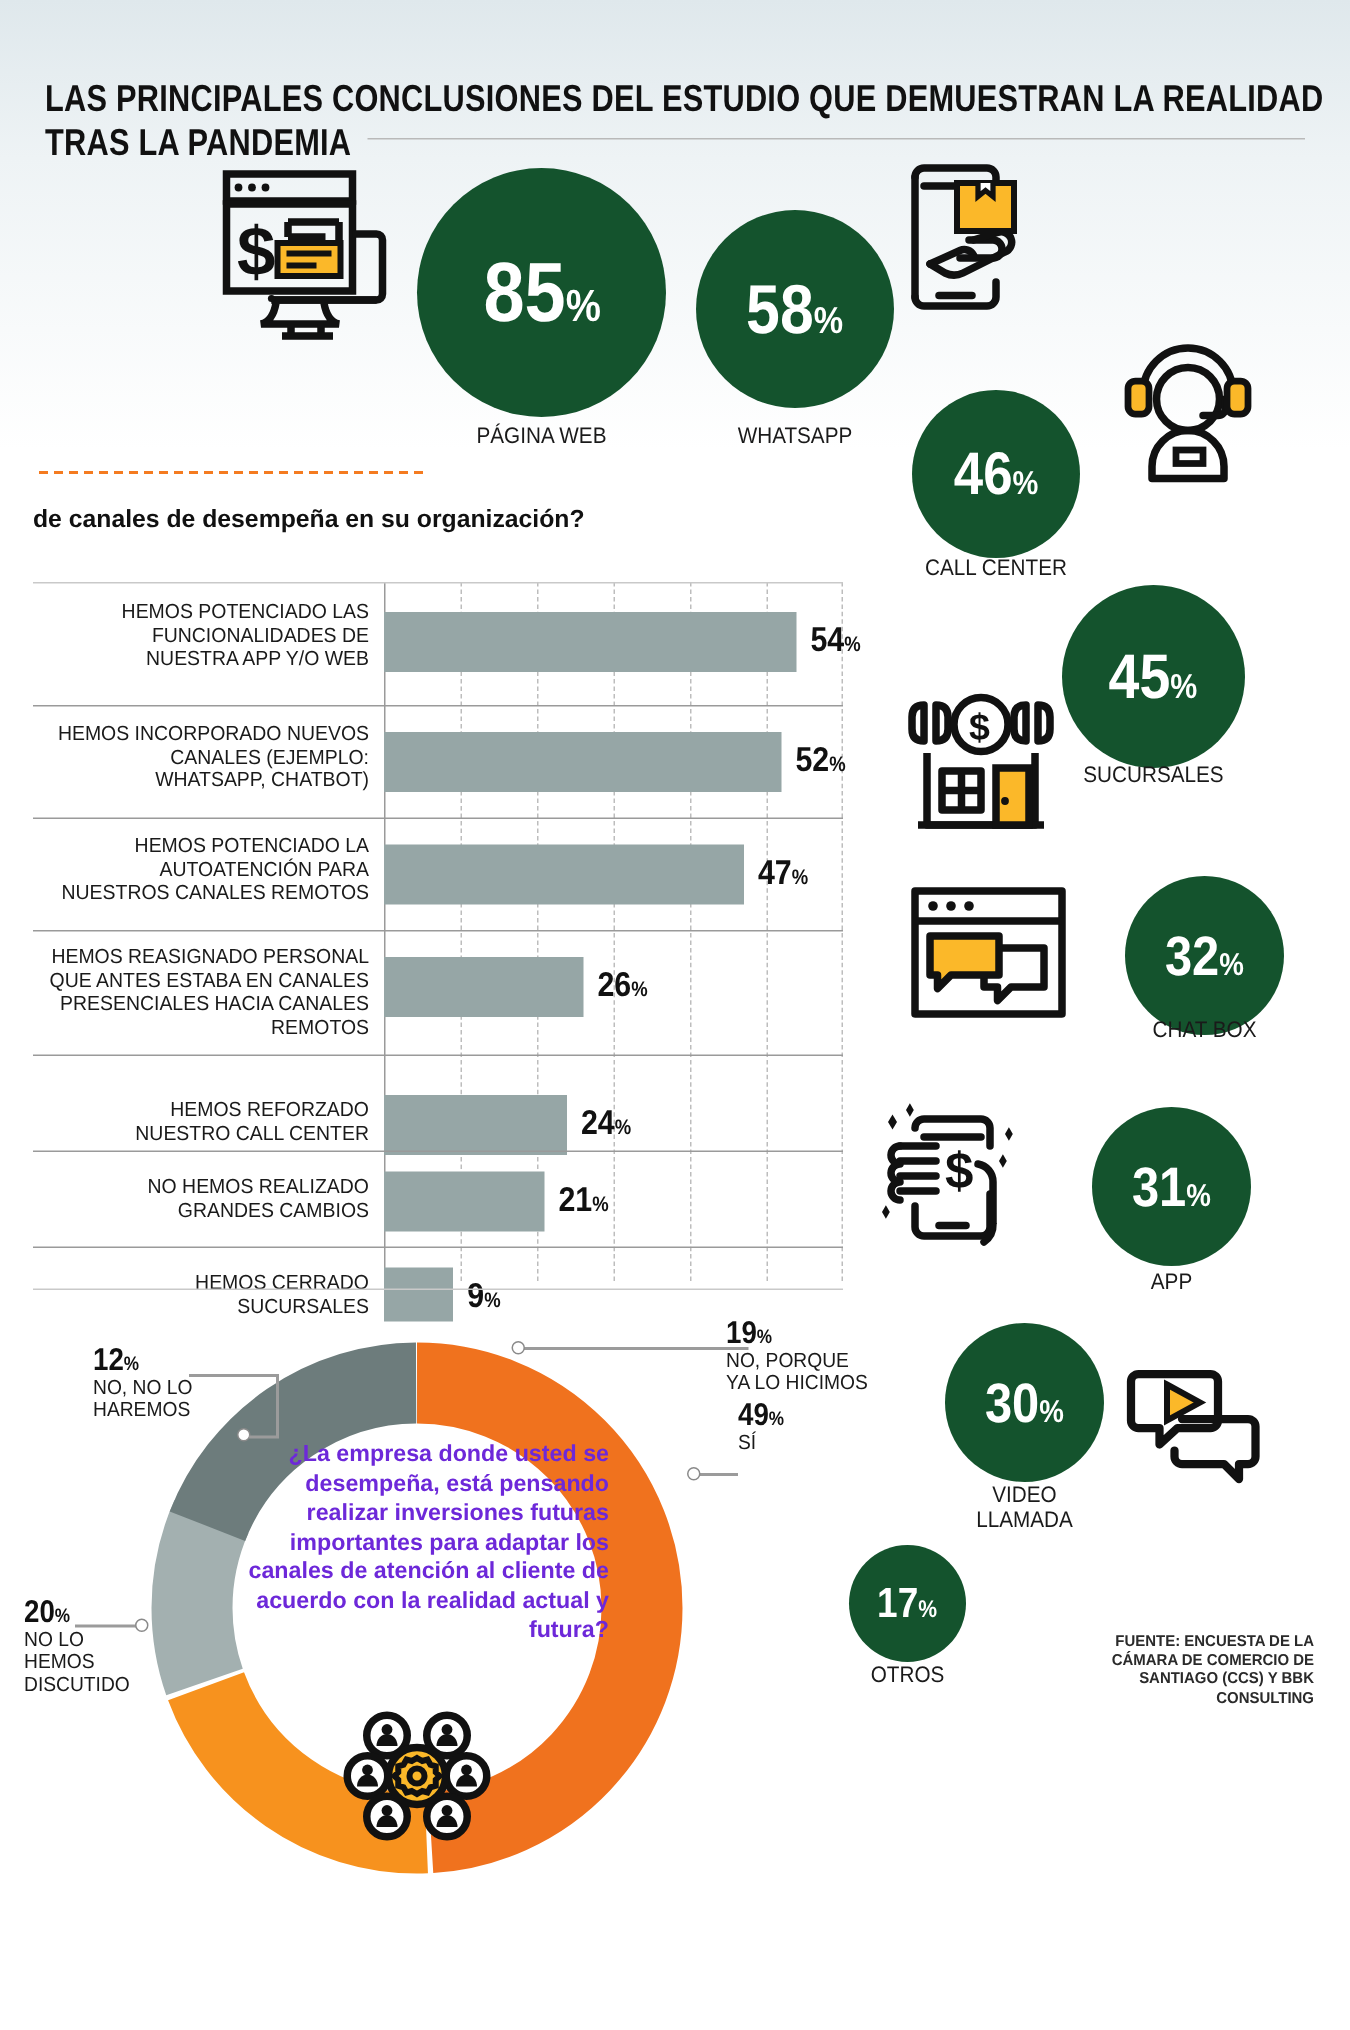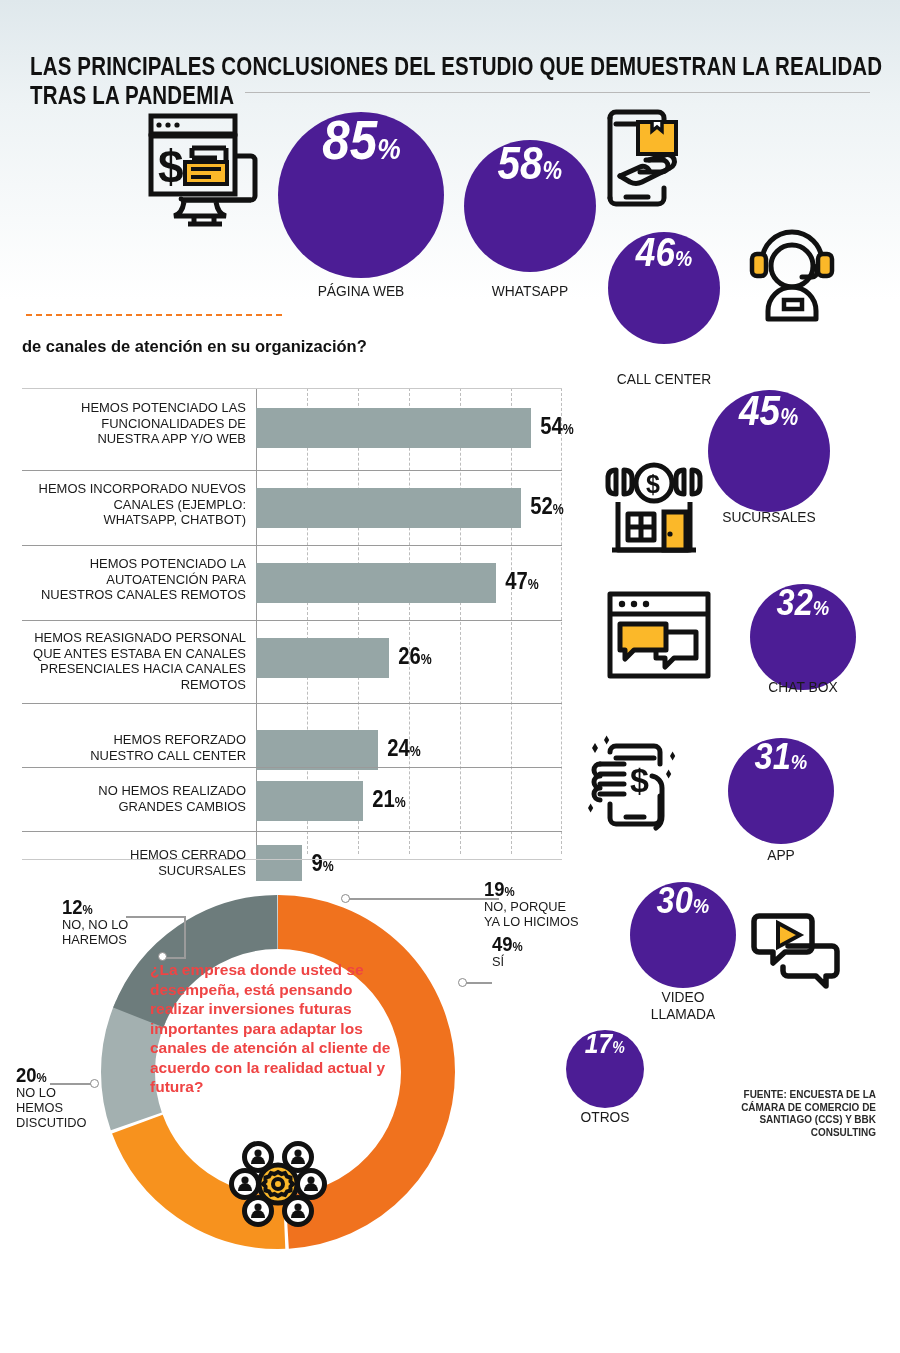--- a/index.html
+++ b/index.html
@@ -33,24 +33,24 @@
   }
   #title-rule {
     position: absolute; left: 245px; top: 92px; width: 625px; height: 1px;
     background: #b9b9b9;
   }
 
   
   .bubble {
     position: absolute;
     border-radius: 50%;
-    background: #4c1d95;
+    background: #14532d;
     display: flex;
+    align-items: center;
     justify-content: center;
-    font-style: italic;
   }
   .bubble .pct {
     color: #ffffff;
     font-family: "Liberation Sans Narrow", "Liberation Sans", sans-serif;
     font-weight: bold;
     display: flex;
     align-items: baseline;
     transform: scaleX(0.88);
   }
   .bubble .num { line-height: 1; }
@@ -111,23 +111,23 @@
     font-weight: bold; color: #111;
     display: flex; align-items: baseline;
     transform: scaleX(0.88);
   }
   .bar-value .bv-num { font-size: 23px; line-height: 1; }
   .bar-value .bv-sym { font-size: 14px; line-height: 1; }
 
   
   #donut-wrap { position: absolute; left: 88px; top: 882px; width: 380px; height: 380px; }
   #donut-center {
-    position: absolute; left: 62px; top: 78px; width: 256px; text-align: left;
-    font-family: "Liberation Sans Narrow", "Liberation Sans", sans-serif;
-    font-weight: bold; font-size: 15.5px; line-height: 19.5px; color: #ef4444;
+    position: absolute; left: 62px; top: 78px; width: 256px; text-align: right;
+    font-family: "Liberation Sans Narrow", "Liberation Sans", sans-serif;
+    font-weight: bold; font-size: 15.5px; line-height: 19.5px; color: #6d28d9;
   }
   #donut-icon { position: absolute; left: 140px; top: 252px; width: 100px; height: 100px; }
   .donut-callout { position: absolute; }
   .donut-callout .dc-pct {
     font-family: "Liberation Sans Narrow", "Liberation Sans", sans-serif;
     font-weight: bold; display: flex; align-items: baseline; transform: scaleX(0.88);
     transform-origin: left center;
   }
   .donut-callout .dc-num { font-size: 21px; line-height: 1; color: #111; }
   .donut-callout .dc-sym { font-size: 13px; line-height: 1; color: #111; }
@@ -215,21 +215,21 @@
         <path d="M26 95 h22"></path>
         <path d="M20 74 l20 -9 a7 7 0 0 1 9 3"></path>
         <path d="M40 70 h22 a6 6 0 0 0 0 -12 h-16"></path>
         <path d="M49 58 l16 -5 a7 7 0 0 1 9 4 a7 7 0 0 1 -4 9 l-28 14 a14 14 0 0 1 -12 0 l-10 -6"></path>
       </g>
       <rect x="38" y="20" width="38" height="32" fill="#fbb829" stroke="#111" stroke-width="4"></rect>
       <path d="M52 20 v9 l5 -4 l5 4 v-9" fill="#fff" stroke="#111" stroke-width="3.5"></path>
     </svg>
   </div>
 
-  <div class="bubble" style="left:608px;top:232px;width:112px;height:112px;">
+  <div class="bubble" style="left:608px;top:260px;width:112px;height:112px;">
     <div class="pct">
       <span class="num" style="font-size:40px">46</span>
       <span class="sym" style="font-size:22px">%</span>
     </div>
   </div>
   <div class="bubble-caption" style="left:598px;top:370px;width:132px;">CALL CENTER</div>
 
   <div class="icon-box" style="left:740px;top:220px;width:104px;height:110px;">
     <svg viewBox="0 0 104 110" width="104" height="110">
       <g fill="none" stroke="#111" stroke-width="5" stroke-linecap="round" stroke-linejoin="round">
@@ -350,21 +350,21 @@
 
   <div class="bubble" style="left:566px;top:1030px;width:78px;height:78px;">
     <div class="pct">
       <span class="num" style="font-size:28px">17</span>
       <span class="sym" style="font-size:16px">%</span>
     </div>
   </div>
   <div class="bubble-caption" style="left:556px;top:1108px;width:98px;">OTROS</div>
 
   <div id="bar-question">
-    <div>de canales de atención en su organización?</div>
+    <div>de canales de desempeña en su organización?</div>
   </div>
 
   <div id="bar-chart">
 
     <div class="axis-v" style="left:234px;"></div>
     <div class="gridline" style="left:285px;"></div>
     <div class="gridline" style="left:336px;"></div>
     <div class="gridline" style="left:387px;"></div>
     <div class="gridline" style="left:438px;"></div>
     <div class="gridline" style="left:489px;"></div>

